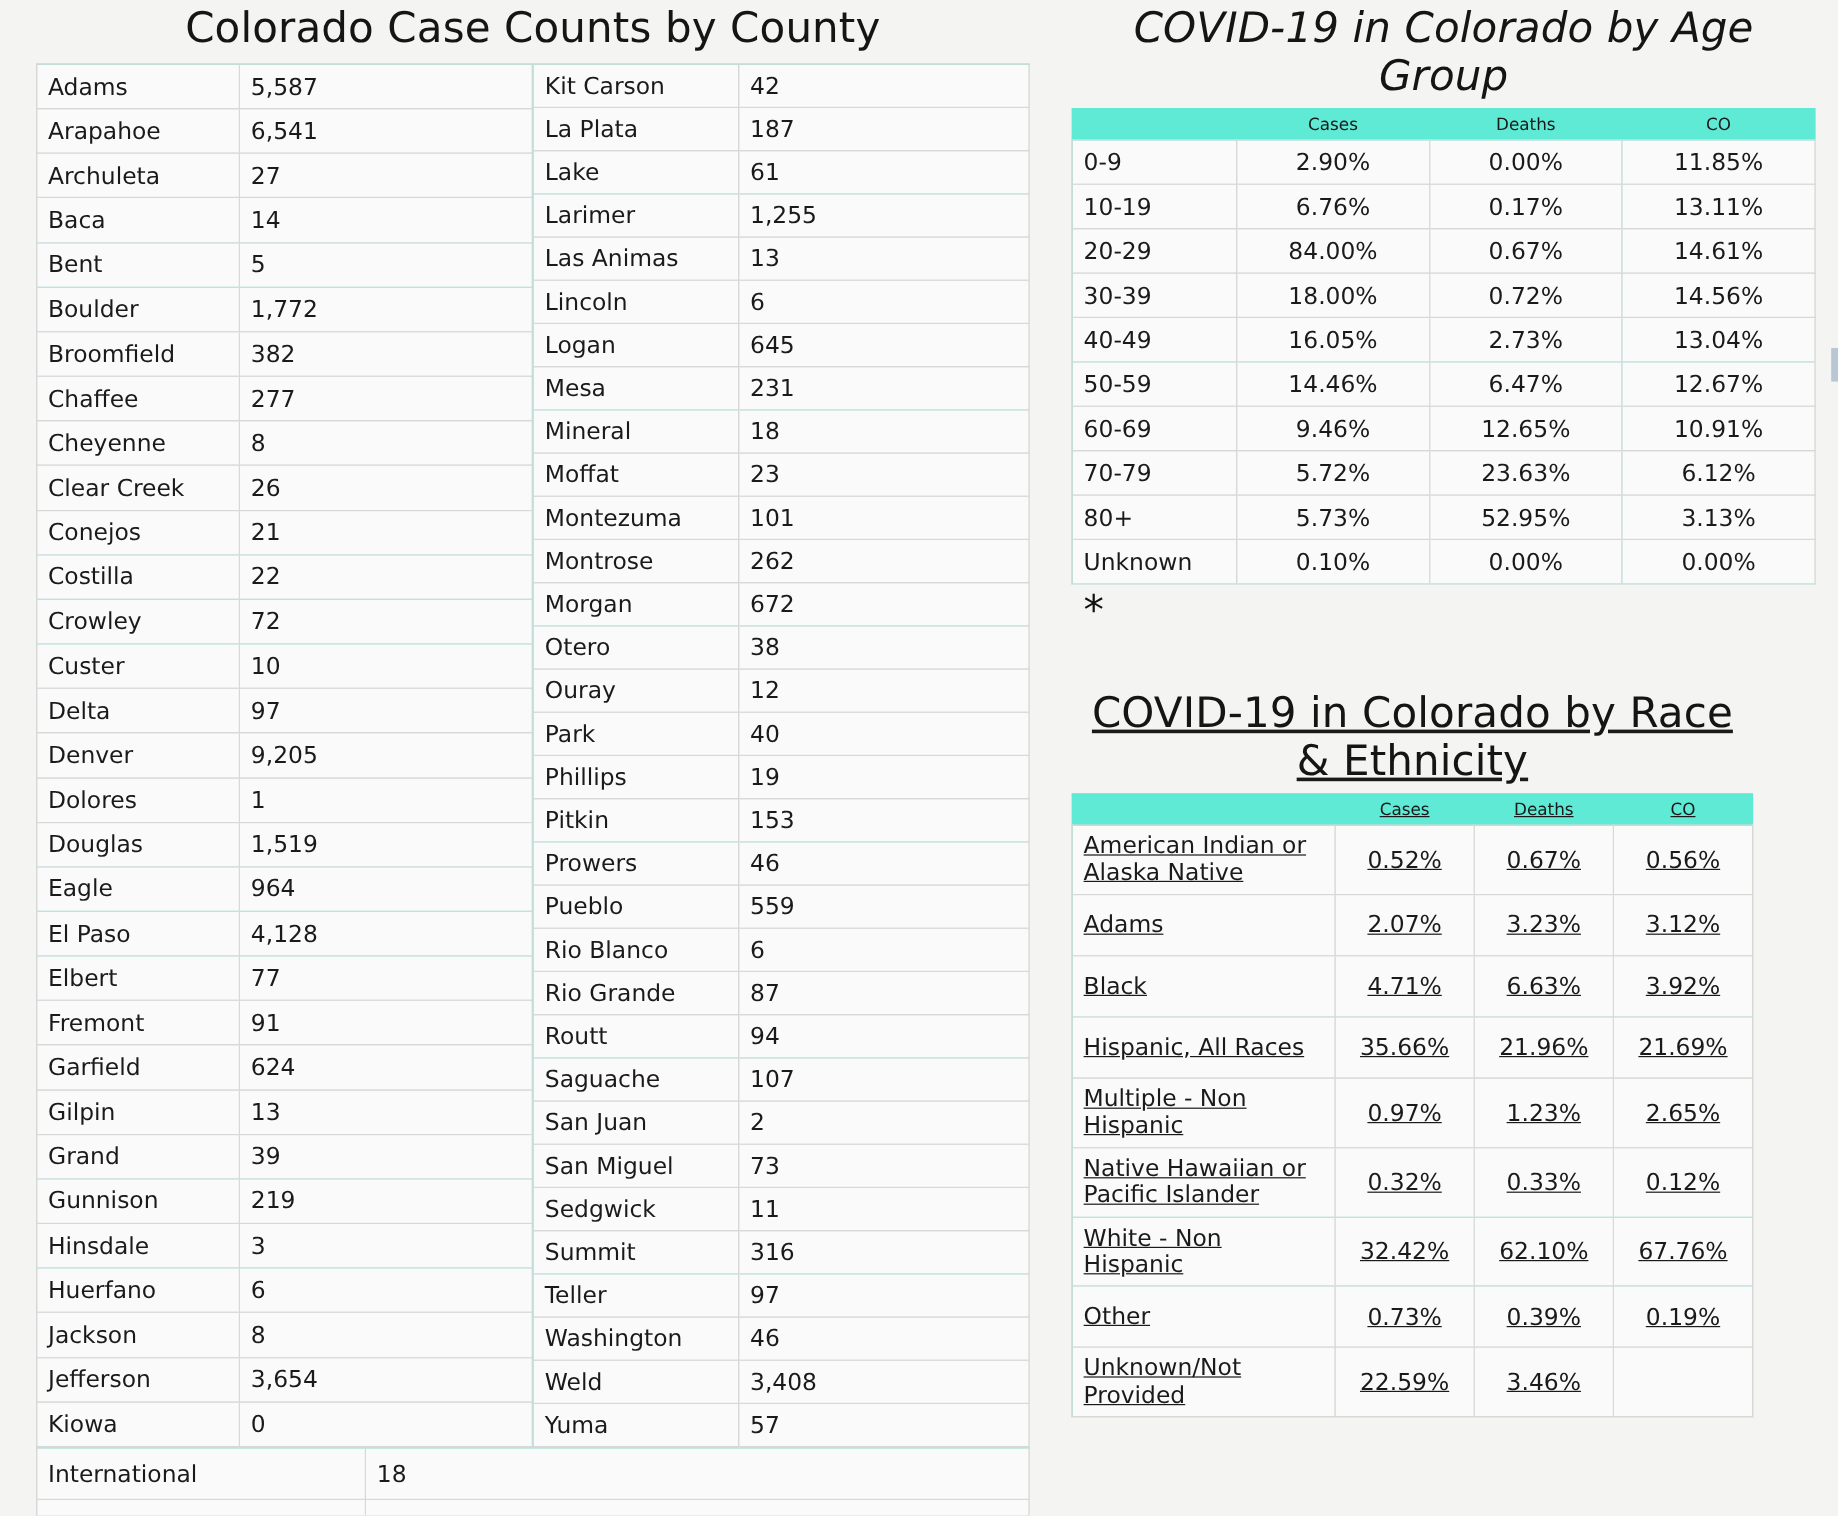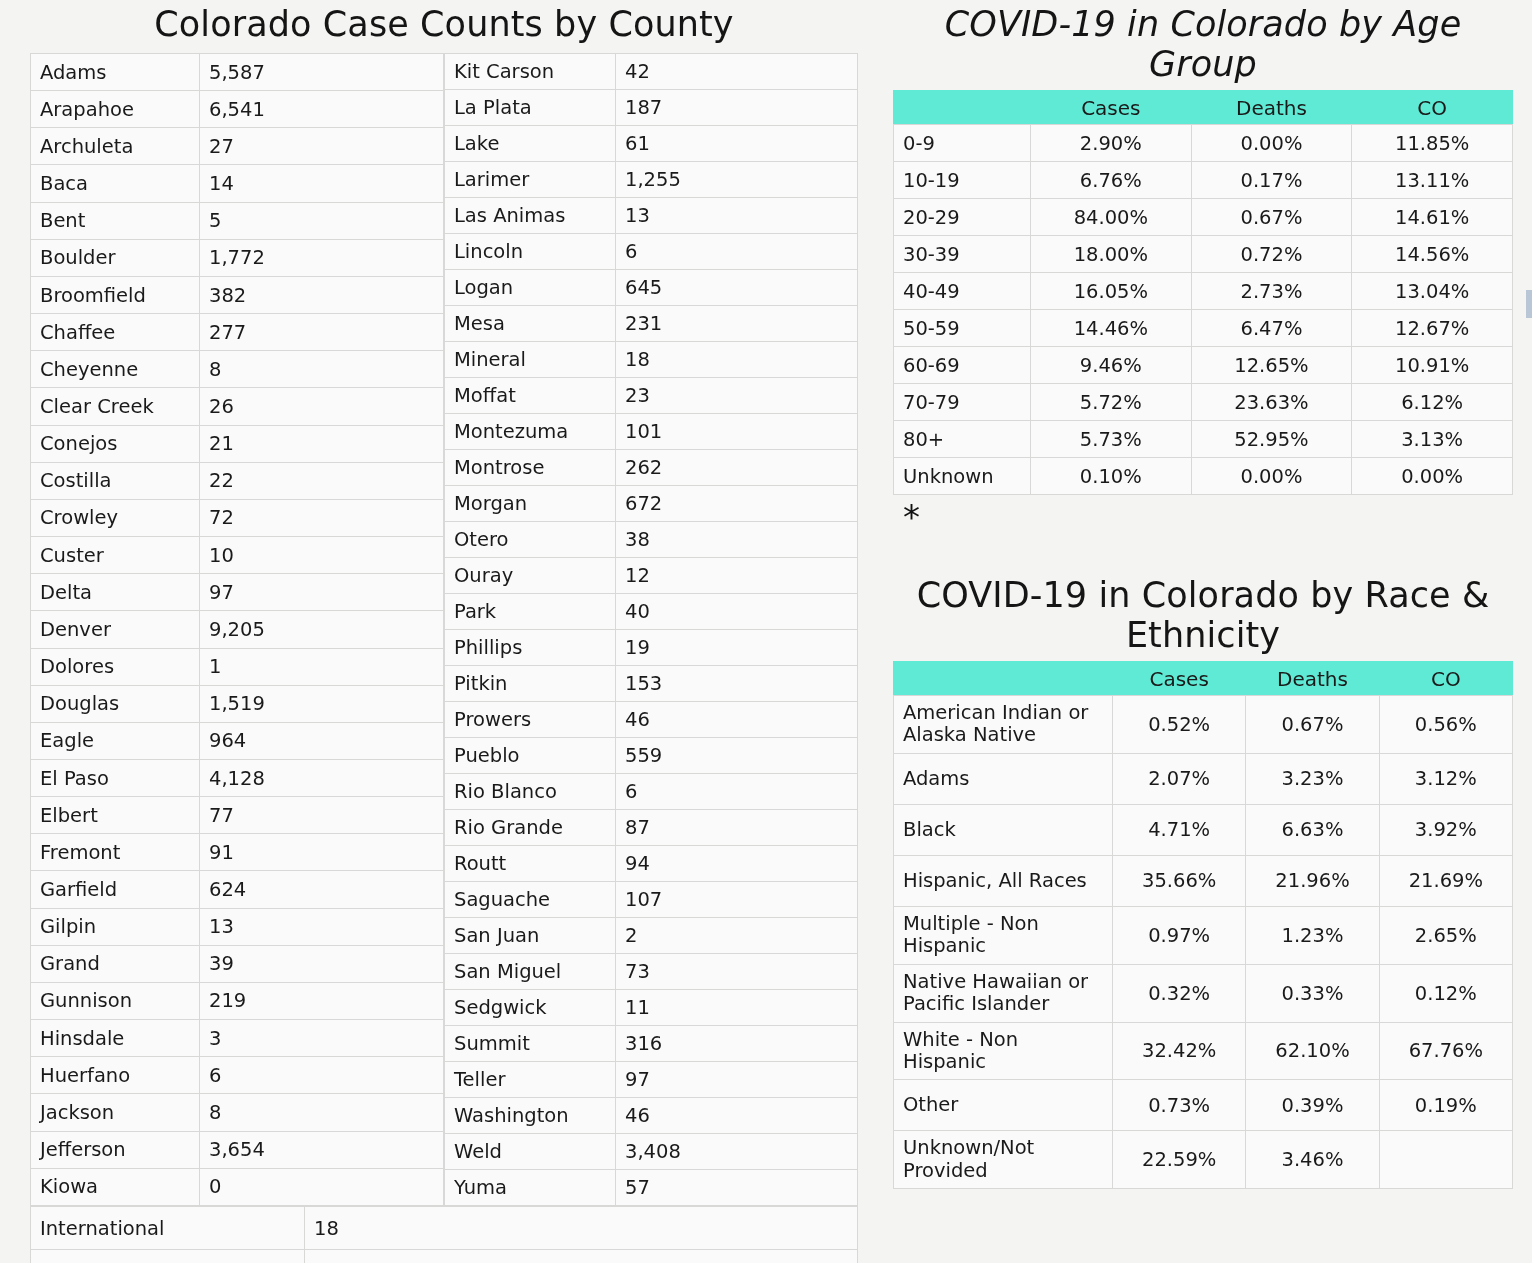--- a/index.html
+++ b/index.html
@@ -38,21 +38,21 @@
     font-size: 19.5px;
     color: #1a1a1a;
     padding: 6px 9px;
     background: #fafafa;
     vertical-align: middle;
     white-space: nowrap;
   }
   th.colhdr {
     border: none;
     background: transparent;
-    font-size: 20px;
+    font-size: 14px;
     text-align: center;
     padding-bottom: 4px;
   }
 
   
   #county-panel { left: 30px; top: 4px; width: 828px; }
   #county-panel h1.title { margin-bottom: 9px; }
   .county-tables { display: flex; }
   .county-tables table { width: 50%; }
   .county-tables table.left td.name { width: 150px; }
@@ -70,21 +70,21 @@
   #age-table th.colhdr.blank { width: 118px; }
 
   .asterisk {
     font-size: 34px;
     line-height: 20px;
     margin: 12px 0 0 10px;
     color: #111;
   }
 
   
-  #race-panel { left: 893px; top: 575px; width: 620px; }
+  #race-panel { left: 893px; top: 575px; width: 568px; text-decoration: underline; }
   #race-panel h1.title { margin-bottom: 6px; }
   #race-table td { text-align: center; height: 38px; }
   #race-table td.group {
     text-align: left;
     width: 200px;
     white-space: normal;
     line-height: 1.15;
   }
   #race-table th.colhdr.blank { width: 200px; }
   #race-table td.empty { border: 1px solid #d8d8d6; }

